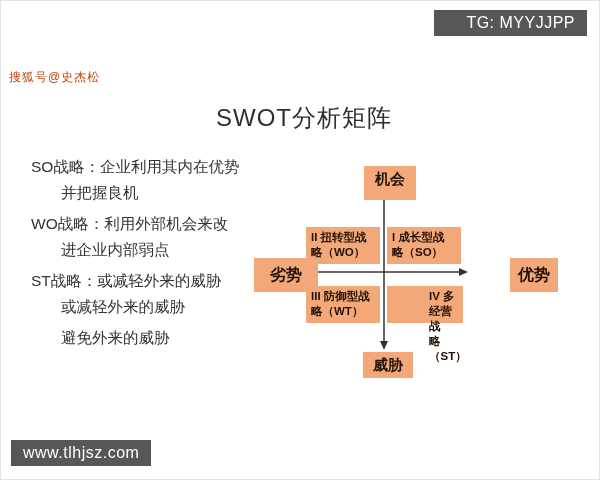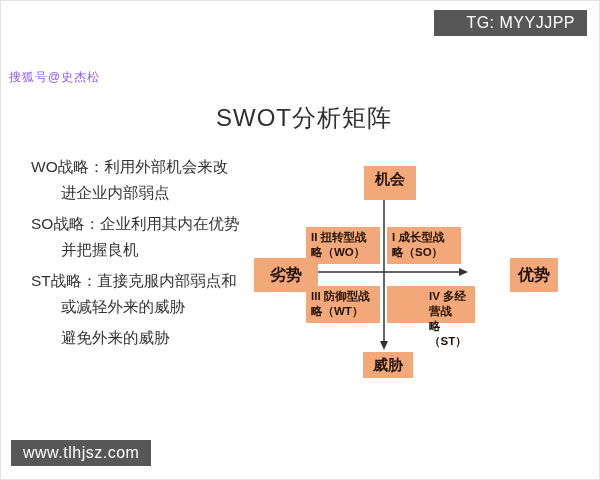--- a/index.html
+++ b/index.html
@@ -25,21 +25,21 @@
     white-space: nowrap;
   }
   .badge.tg { top: 9px; right: 12px; padding-left: 32px; }
   .badge.site { bottom: 13px; left: 10px; }
   
   .watermark {
     position: absolute;
     left: 8px;
     top: 68px;
     font-size: 12px;
-    color: #8b5cf6;
+    color: #c2410c;
     letter-spacing: 1px;
   }
   .title {
     position: absolute;
     top: 101px;
     left: 4px;
     width: 100%;
     text-align: center;
     font-size: 24px;
     font-weight: 500;
@@ -79,44 +79,44 @@
     font-size: 11.5px;
     font-weight: bold;
     line-height: 15px;
     padding: 3px 5px;
     text-align: left;
     white-space: pre-line;
   }
   .q2 { left: 305px; top: 226px; width: 74px; height: 37px; }
   .q1 { left: 386px; top: 226px; width: 74px; height: 37px; }
   .q3 { left: 305px; top: 285px; width: 74px; height: 37px; }
-  .q4 { left: 386px; top: 285px; width: 88px; height: 37px; padding-left: 42px; }
+  .q4 { left: 386px; top: 285px; width: 76px; height: 37px; padding-left: 42px; }
 </style>
 </head>
 <body>
 
 <div class="page">
 
   <div class="badge tg">TG: MYYJJPP</div>
 
   <div class="watermark">搜狐号@史杰松</div>
 
   <div class="title">SWOT分析矩阵</div>
 
   <div class="strategies">
     <div class="strategy-item">
+      <div class="l1">SO战略：企业利用其内在优势</div>
+      <div class="l2">并把握良机</div>
+    </div>
+    <div class="strategy-item">
       <div class="l1">WO战略：利用外部机会来改</div>
       <div class="l2">进企业内部弱点</div>
     </div>
     <div class="strategy-item">
-      <div class="l1">SO战略：企业利用其内在优势</div>
-      <div class="l2">并把握良机</div>
-    </div>
-    <div class="strategy-item">
-      <div class="l1">ST战略：直接克服内部弱点和</div>
+      <div class="l1">ST战略：或减轻外来的威胁</div>
       <div class="l2">或减轻外来的威胁</div>
     </div>
     <div class="strategy-item">
       <div class="l2">避免外来的威胁</div>
     </div>
   </div>
 
   <svg class="axes-svg" width="330" height="250" aria-hidden="true">
     <line x1="133" y1="54" x2="133" y2="201" stroke="#333333" stroke-width="1.5"></line>
     <line x1="57" y1="131" x2="209" y2="131" stroke="#333333" stroke-width="1.5"></line>

